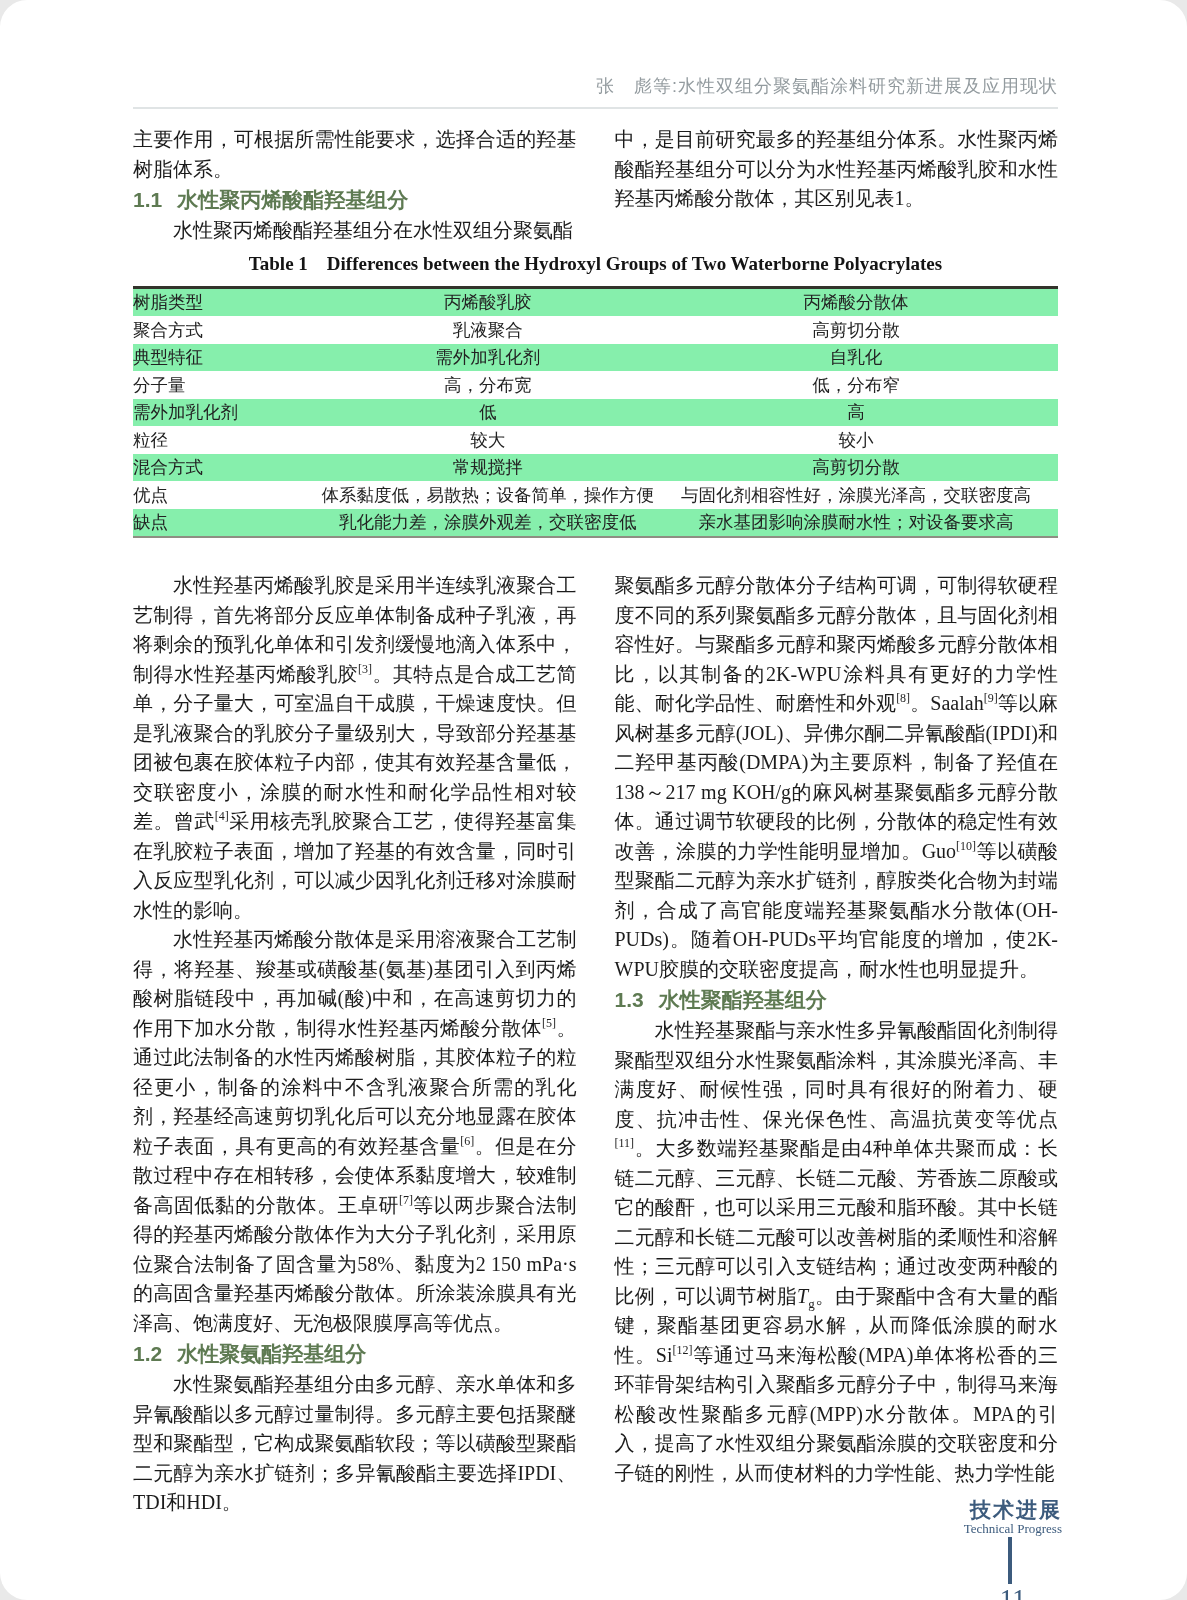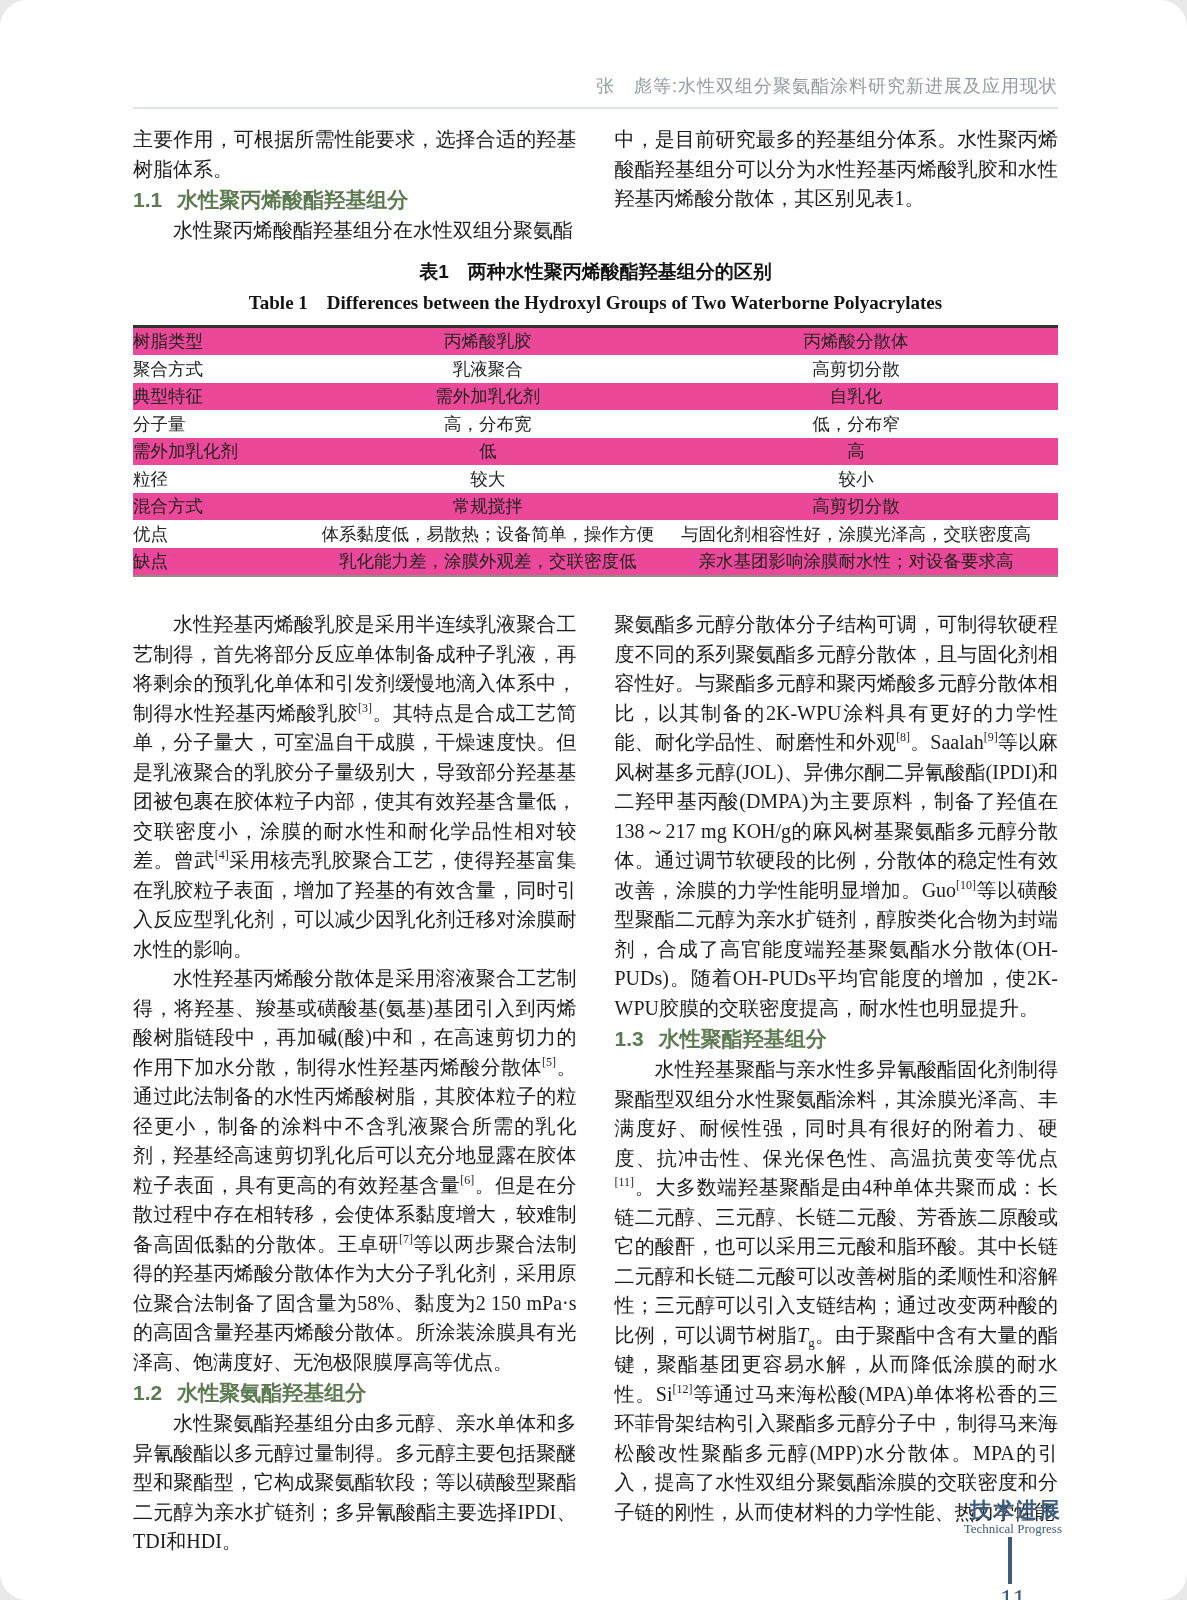--- a/index.html
+++ b/index.html
@@ -76,21 +76,21 @@
     border-collapse:collapse;
     border-top:3px solid #33332b;
     border-bottom:2px solid #8e8e82;
     font-size:17.5px;
     color:#222;
   }
   table.cmp td{height:27.5px;padding:0;white-space:nowrap;}
   td.c1{width:190px;padding-left:24px;text-align:left;}
   td.c2{width:330px;text-align:center;}
   td.c3{width:405px;text-align:center;}
-  tr.shaded{background:#ec4899;padding-left:20px;}
+  tr.shaded{background:#86efac;padding-left:20px;}
 
   
   .footer{
     position:absolute;
     top:1498px;right:125px;
     display:flex;align-items:center;
     color:#3c5b7d;
     flex-direction:column;
   }
   .footer-left{text-align:right;}
@@ -114,21 +114,20 @@
       <div class="col" id="top-left-col">
           <p class="body-p">主要作用，可根据所需性能要求，选择合适的羟基树脂体系。</p>
           <div class="sec-h"><span class="sec-num">1.1</span><span>水性聚丙烯酸酯羟基组分</span></div>
           <p class="body-p indent">水性聚丙烯酸酯羟基组分在水性双组分聚氨酯</p>
         </div>
       <div class="col" id="top-right-col">
           <p class="body-p">中，是目前研究最多的羟基组分体系。水性聚丙烯酸酯羟基组分可以分为水性羟基丙烯酸乳胶和水性羟基丙烯酸分散体，其区别见表1。</p>
         </div>
     </div>
 
-    <div class="tbl-cap-cn">表1　两种水性聚丙烯酸酯羟基组分的区别</div>
     <div class="tbl-cap-en">Table 1　Differences between the Hydroxyl Groups of Two Waterborne Polyacrylates</div>
 
     <table class="cmp">
       <tbody id="table-body">
           <tr class="shaded">
             <td class="c1">树脂类型</td>
             <td class="c2">丙烯酸乳胶</td>
             <td class="c3">丙烯酸分散体</td>
           </tr>
           <tr>

